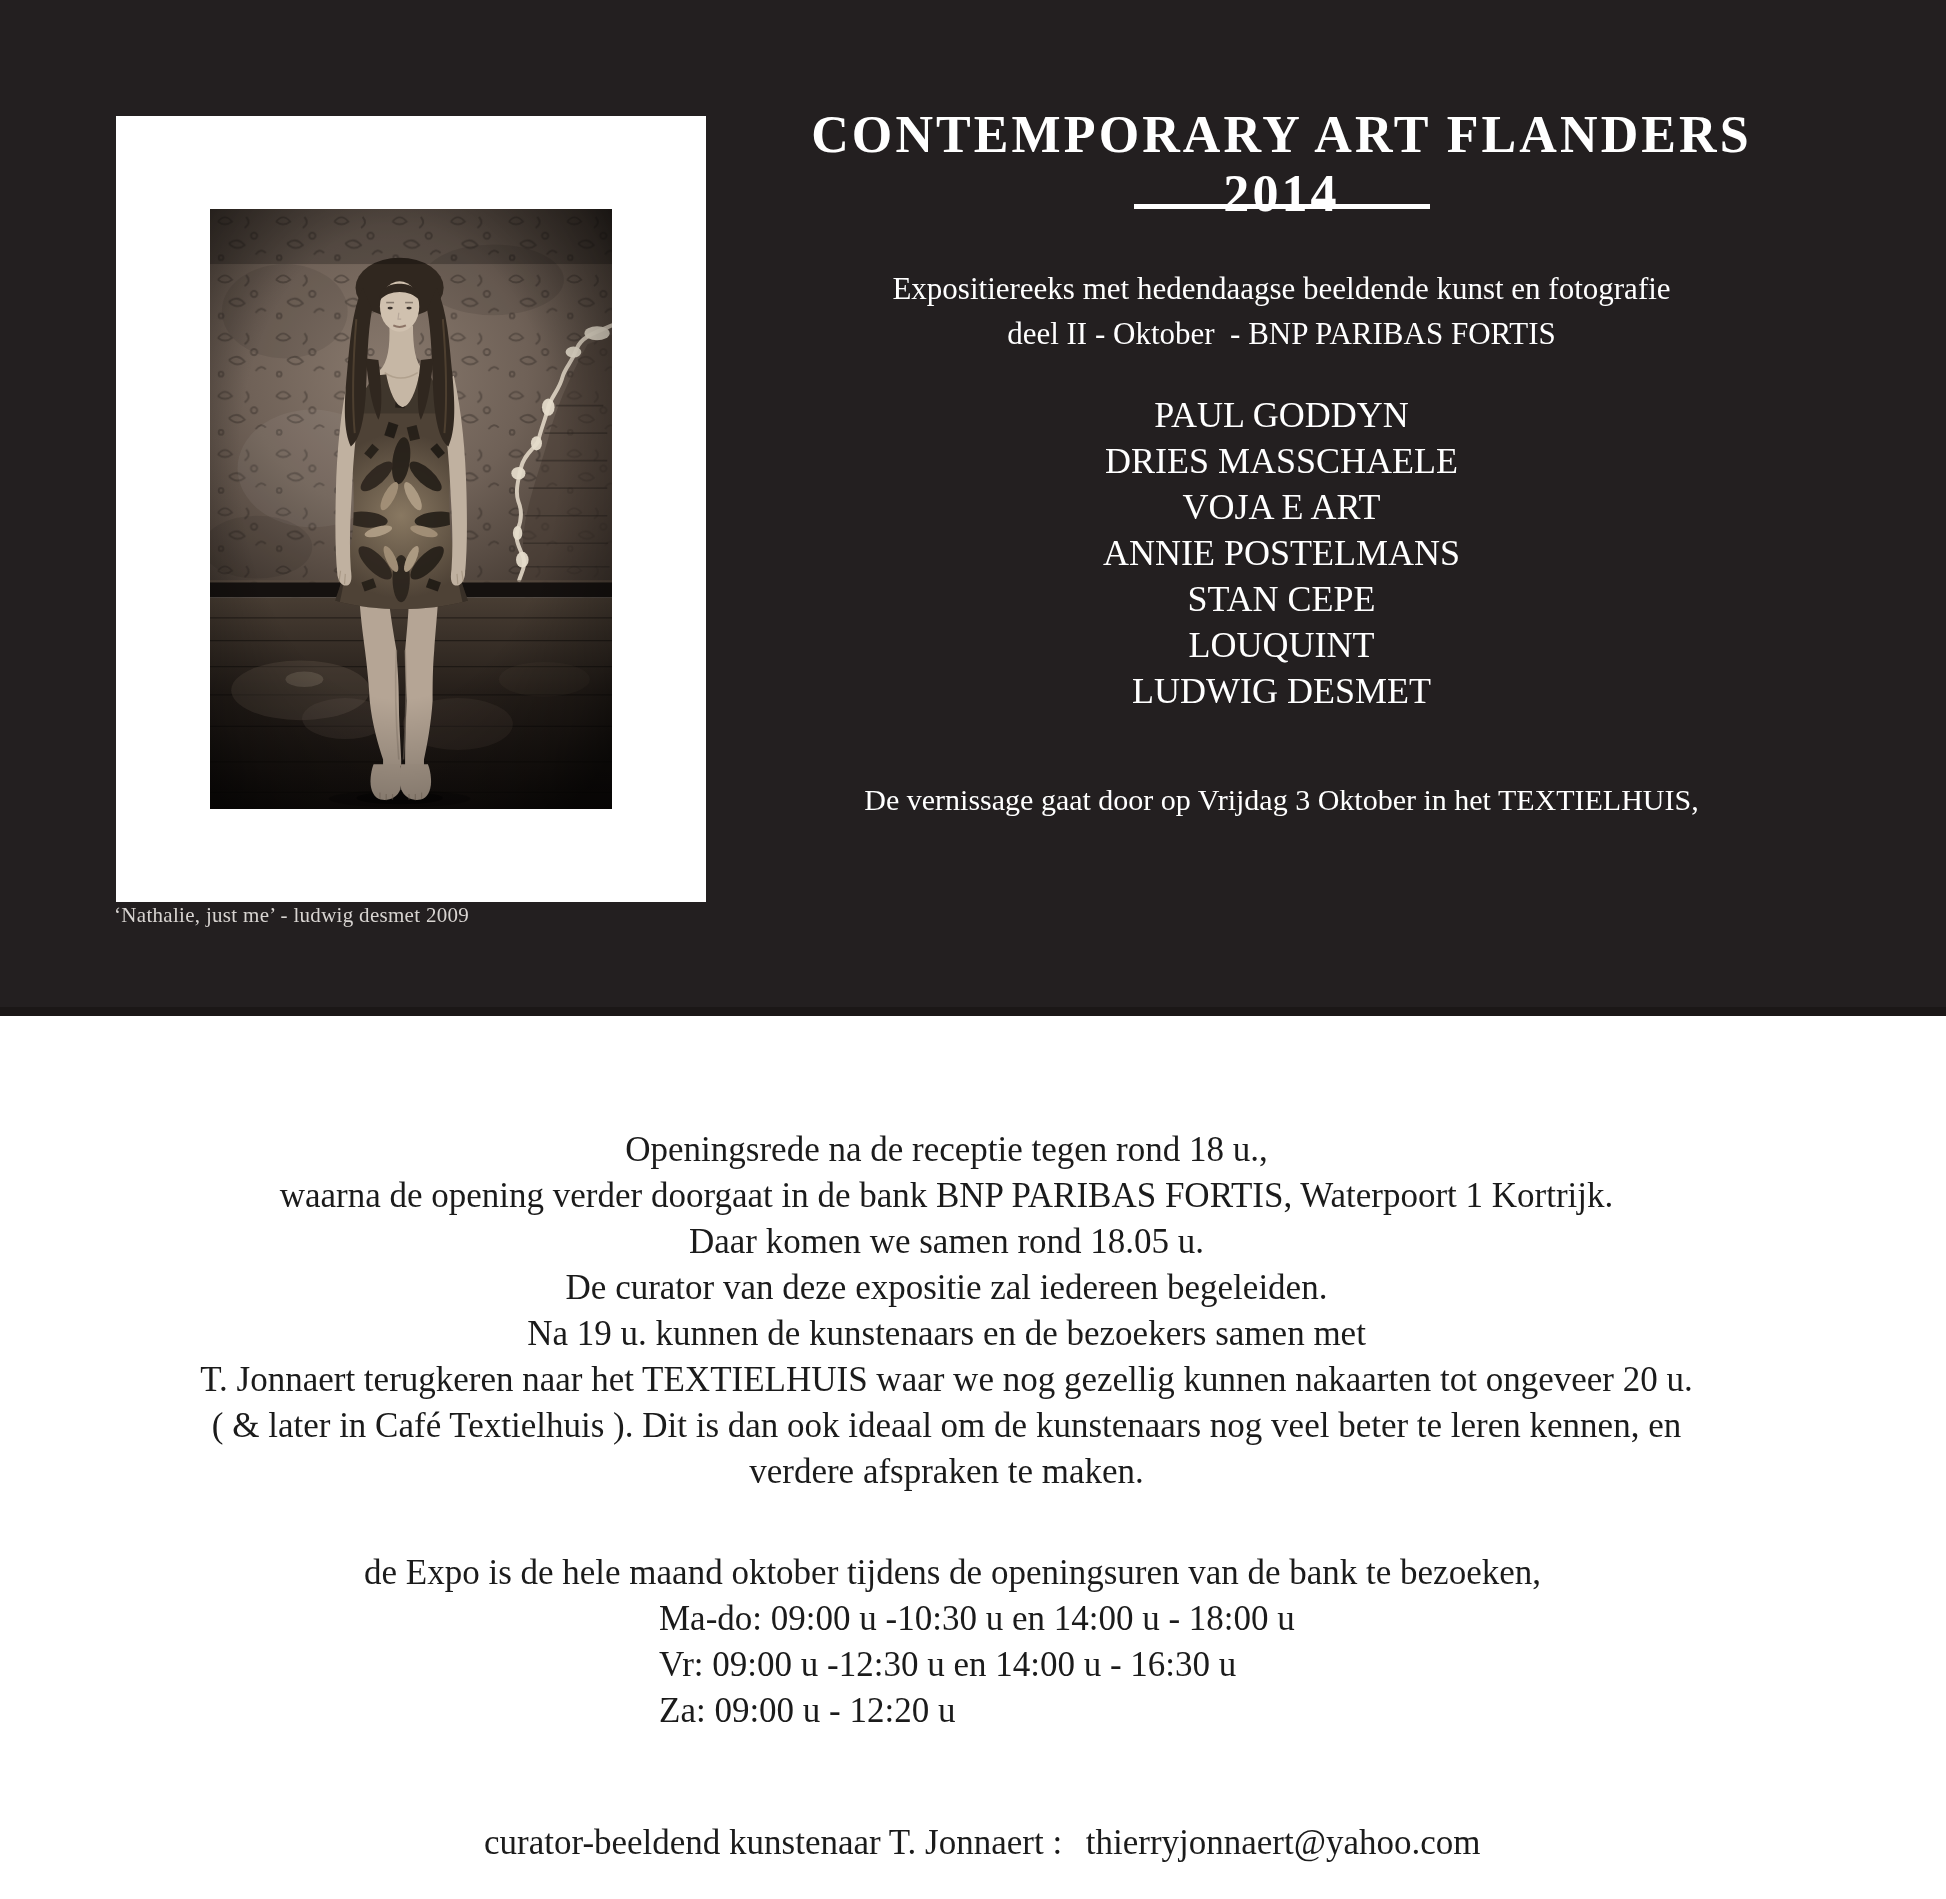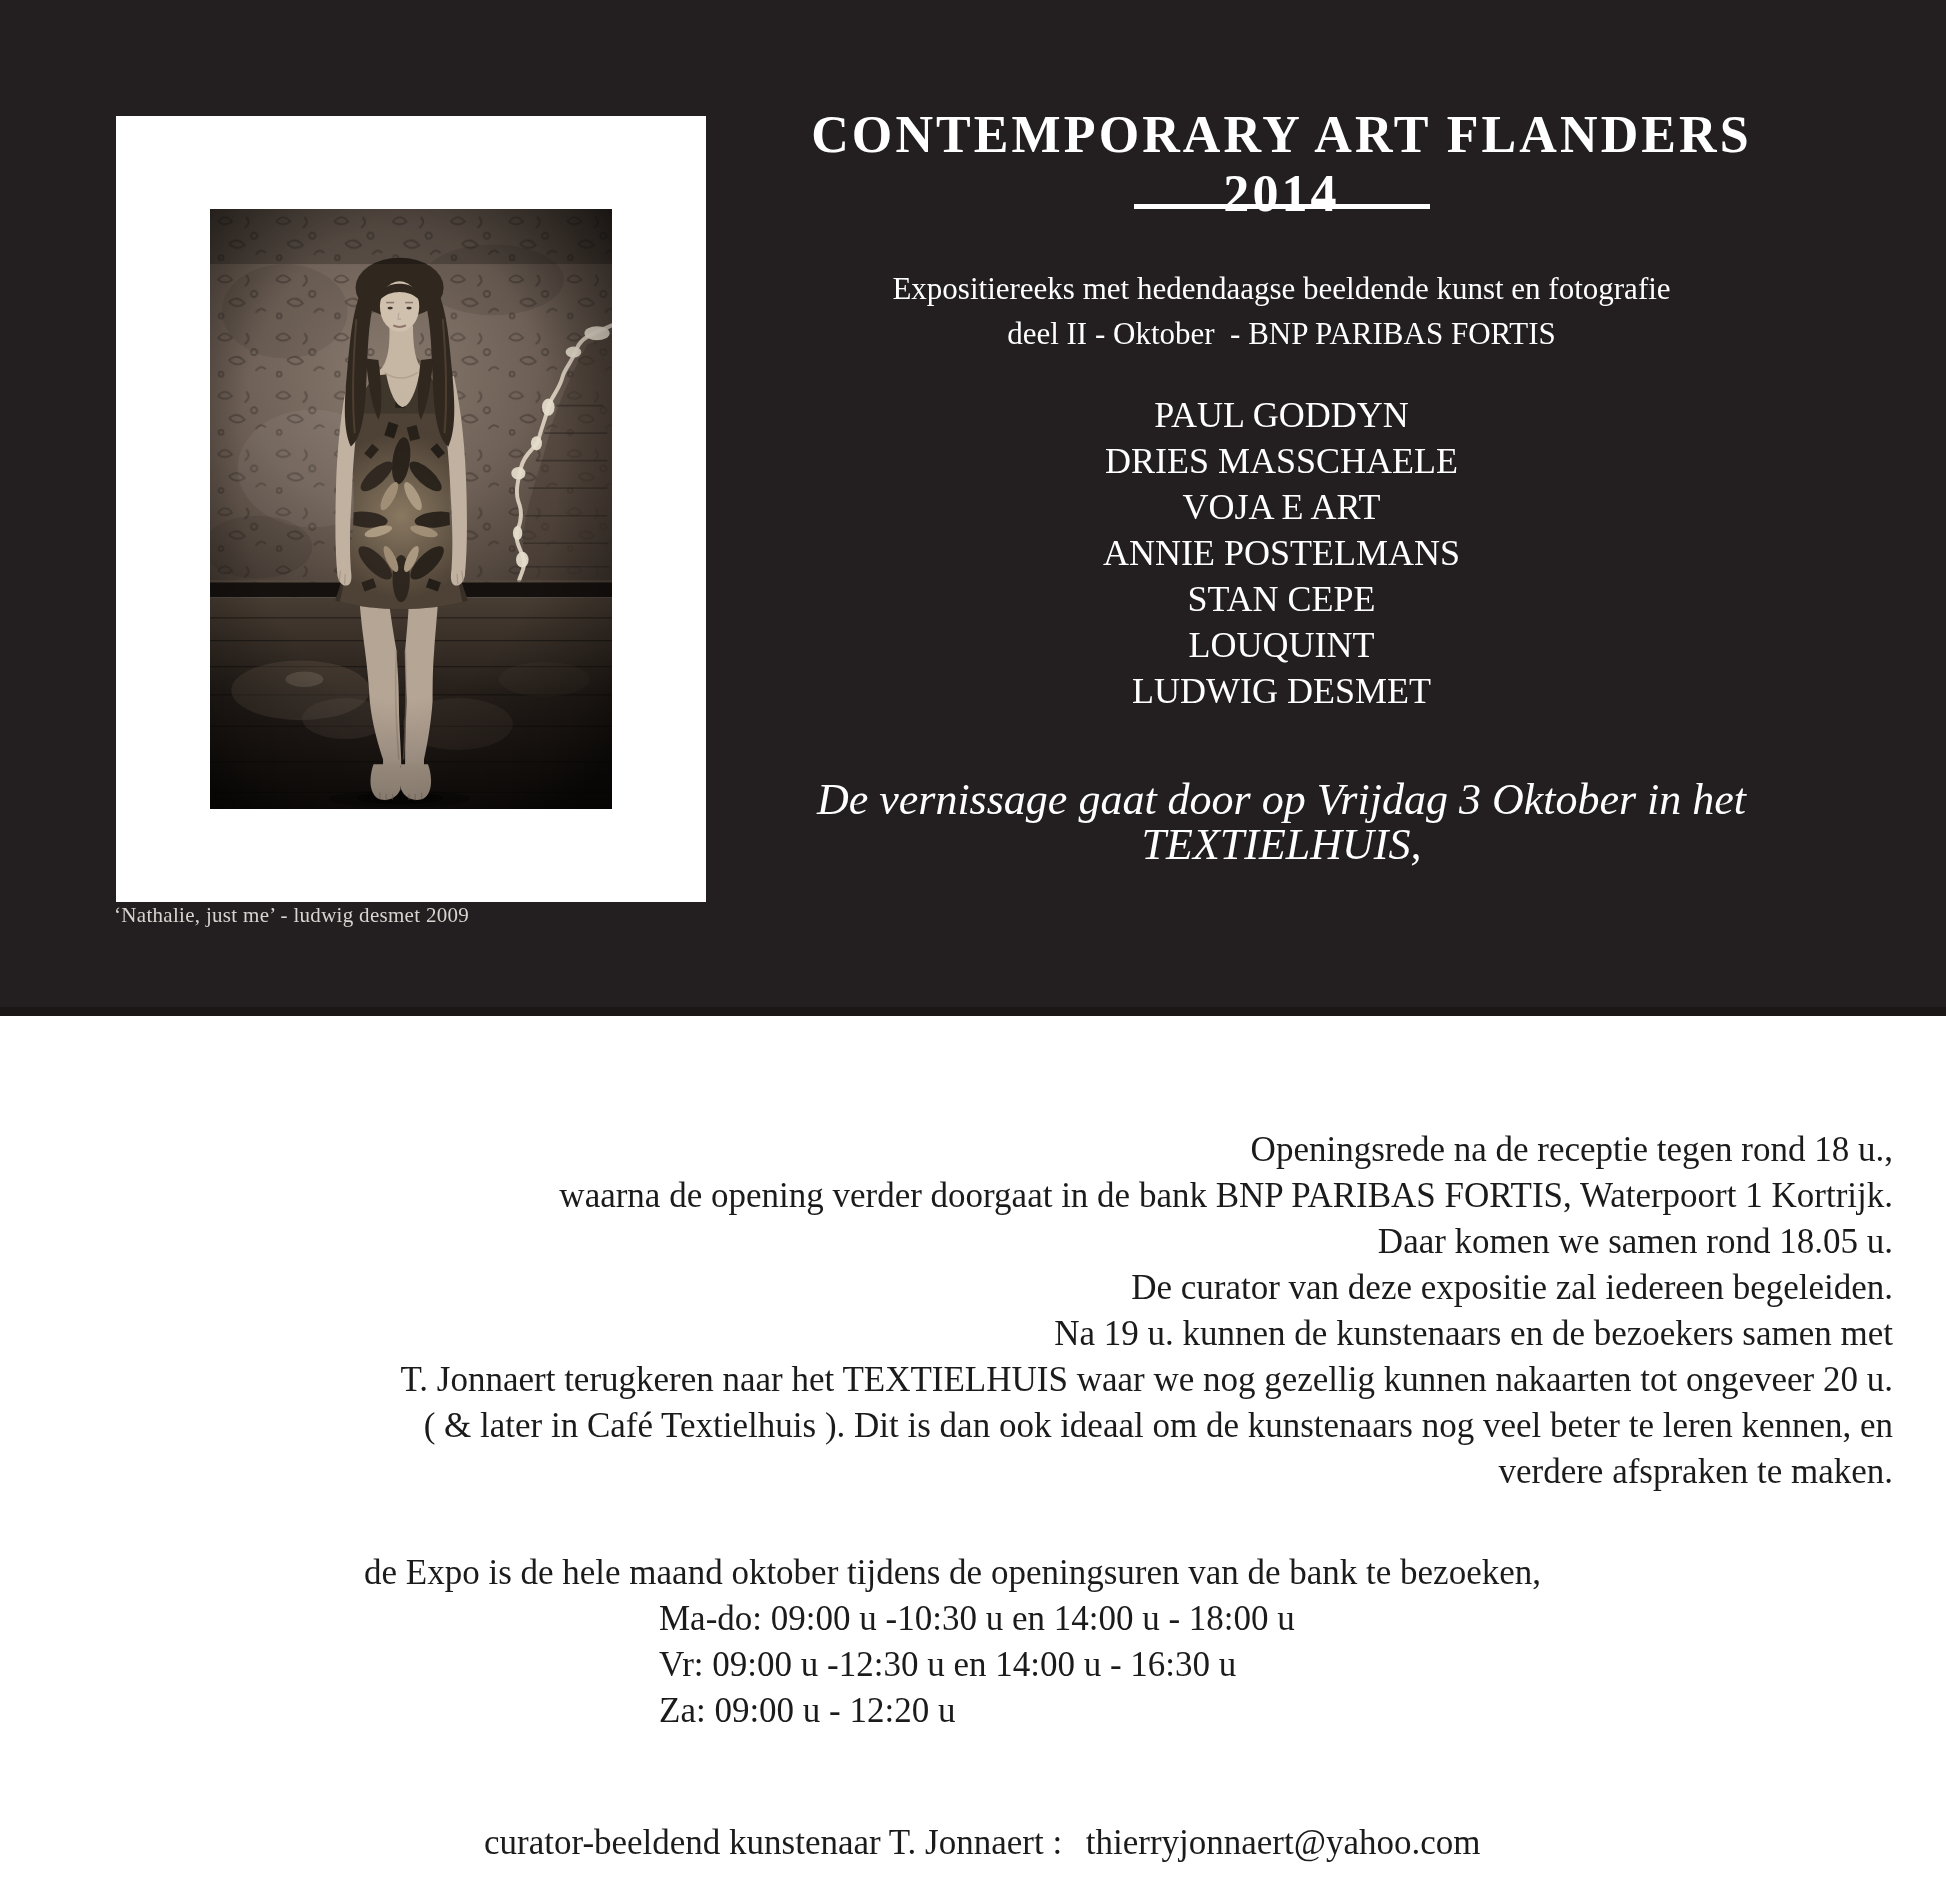--- a/index.html
+++ b/index.html
@@ -20,24 +20,24 @@
   .photo-mat { left:116px; top:116px; width:590px; height:786px; background:#ffffff; }
   .photo-svg { position:absolute; left:94px; top:93px; width:402px; height:600px; display:block; }
   .photo-caption { left:114px; top:903px; font-size:21px; color:#d8d4d1; letter-spacing:0.3px; }
 
   
   .right-col { left:747px; top:0; width:1069px; height:1016px; color:#ffffff; text-align:center; }
   .expo-title { position:absolute; left:0; top:105px; width:100%; font-size:52px; font-weight:bold; letter-spacing:3.1px; white-space:pre-wrap; }
   .title-rule { position:absolute; left:387px; top:204px; width:296px; height:4.7px; background:#ffffff; }
   .expo-subtitle { position:absolute; left:0; top:266px; width:100%; font-size:31px; line-height:45px; }
   .artist-list { position:absolute; left:0; top:392px; width:100%; font-size:36px; line-height:46px; }
-  .vernissage { position:absolute; left:0; top:777px; width:100%; font-size:44px; line-height:45px;font-style:italic; }
+  .vernissage { position:absolute; left:0; top:777px; width:100%; font-size:30px; line-height:45px; }
 
   
-  .opening-details { left:0; top:1127px; width:1893px; text-align:right; font-size:35px; line-height:46px; }
+  .opening-details { left:0; top:1127px; width:1893px; text-align:center; font-size:35px; line-height:46px; }
   .expo-hours-intro { left:0; top:1550px; width:1905px; text-align:center; font-size:35px; line-height:46px; }
   .opening-hours { left:659px; top:1596px; text-align:left; font-size:35px; line-height:46px; }
   .curator-line { left:0; top:1783px; width:1947px; text-align:center; font-size:35px; white-space:pre-wrap; }
   .curator-email { margin-left:23.6px;text-align:center; }
 </style>
 </head>
 <body>
 
 <div class="abs dark-panel">
   <div class="abs dark-bottom-strip"></div>

